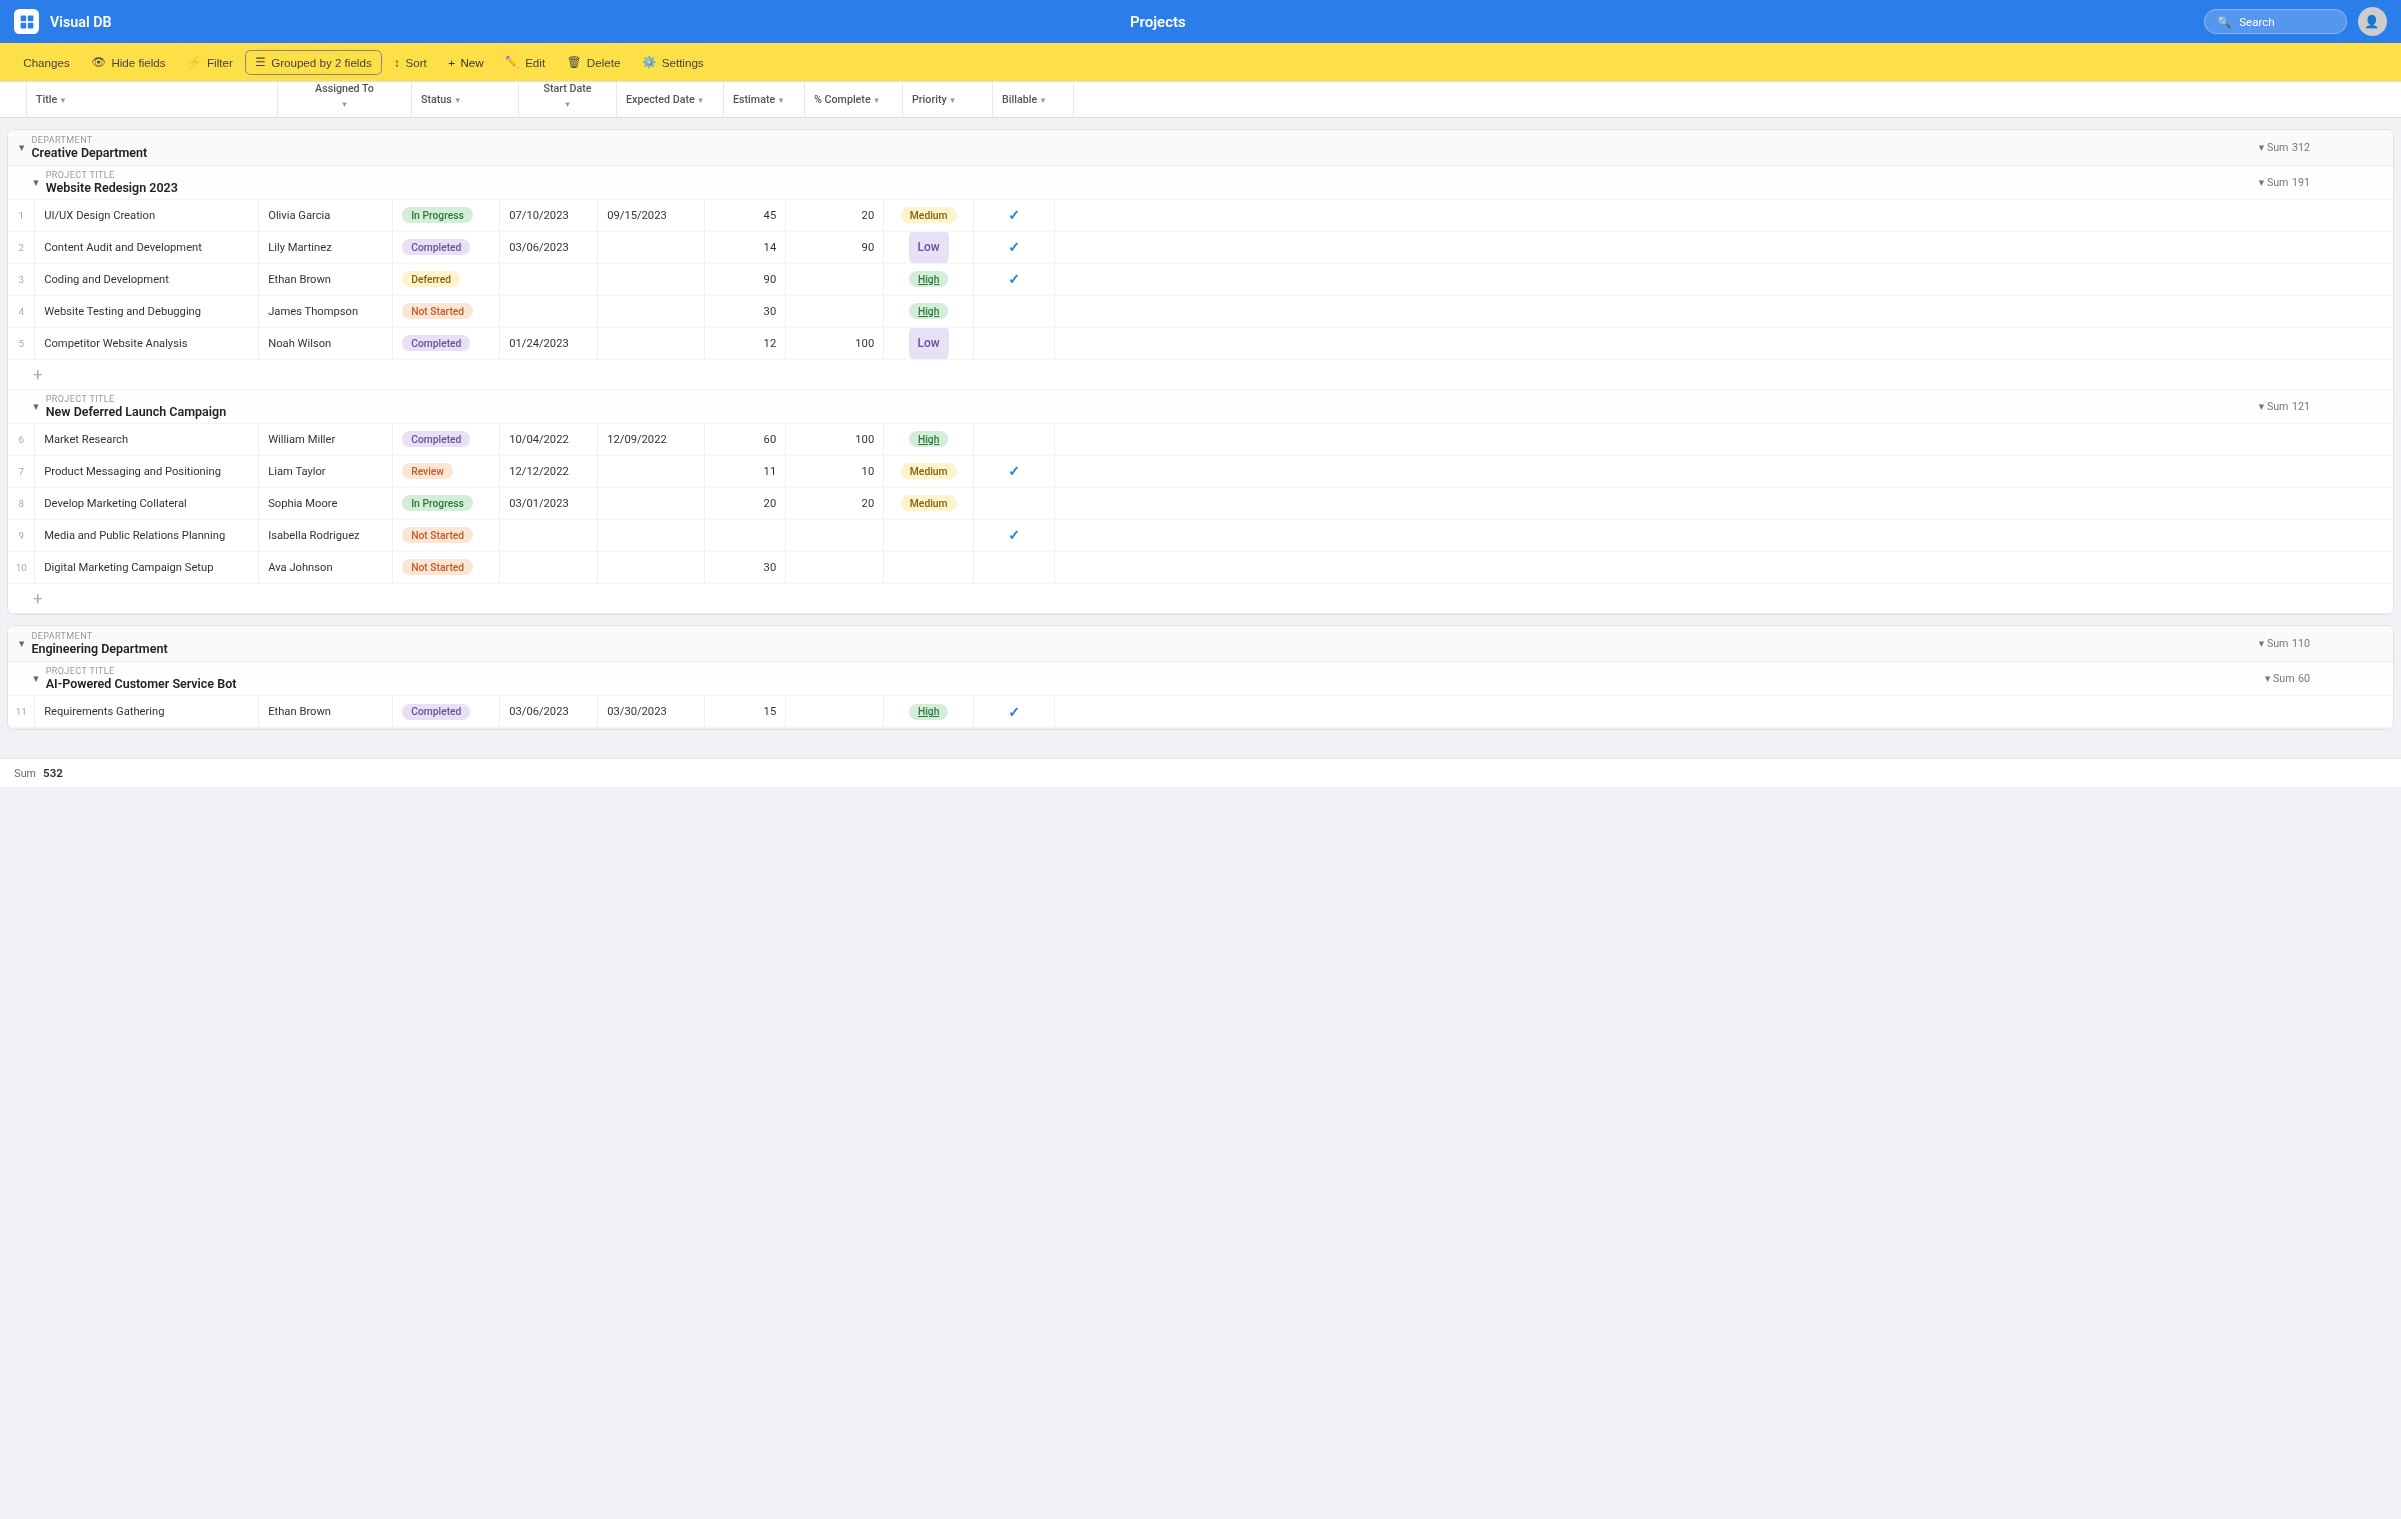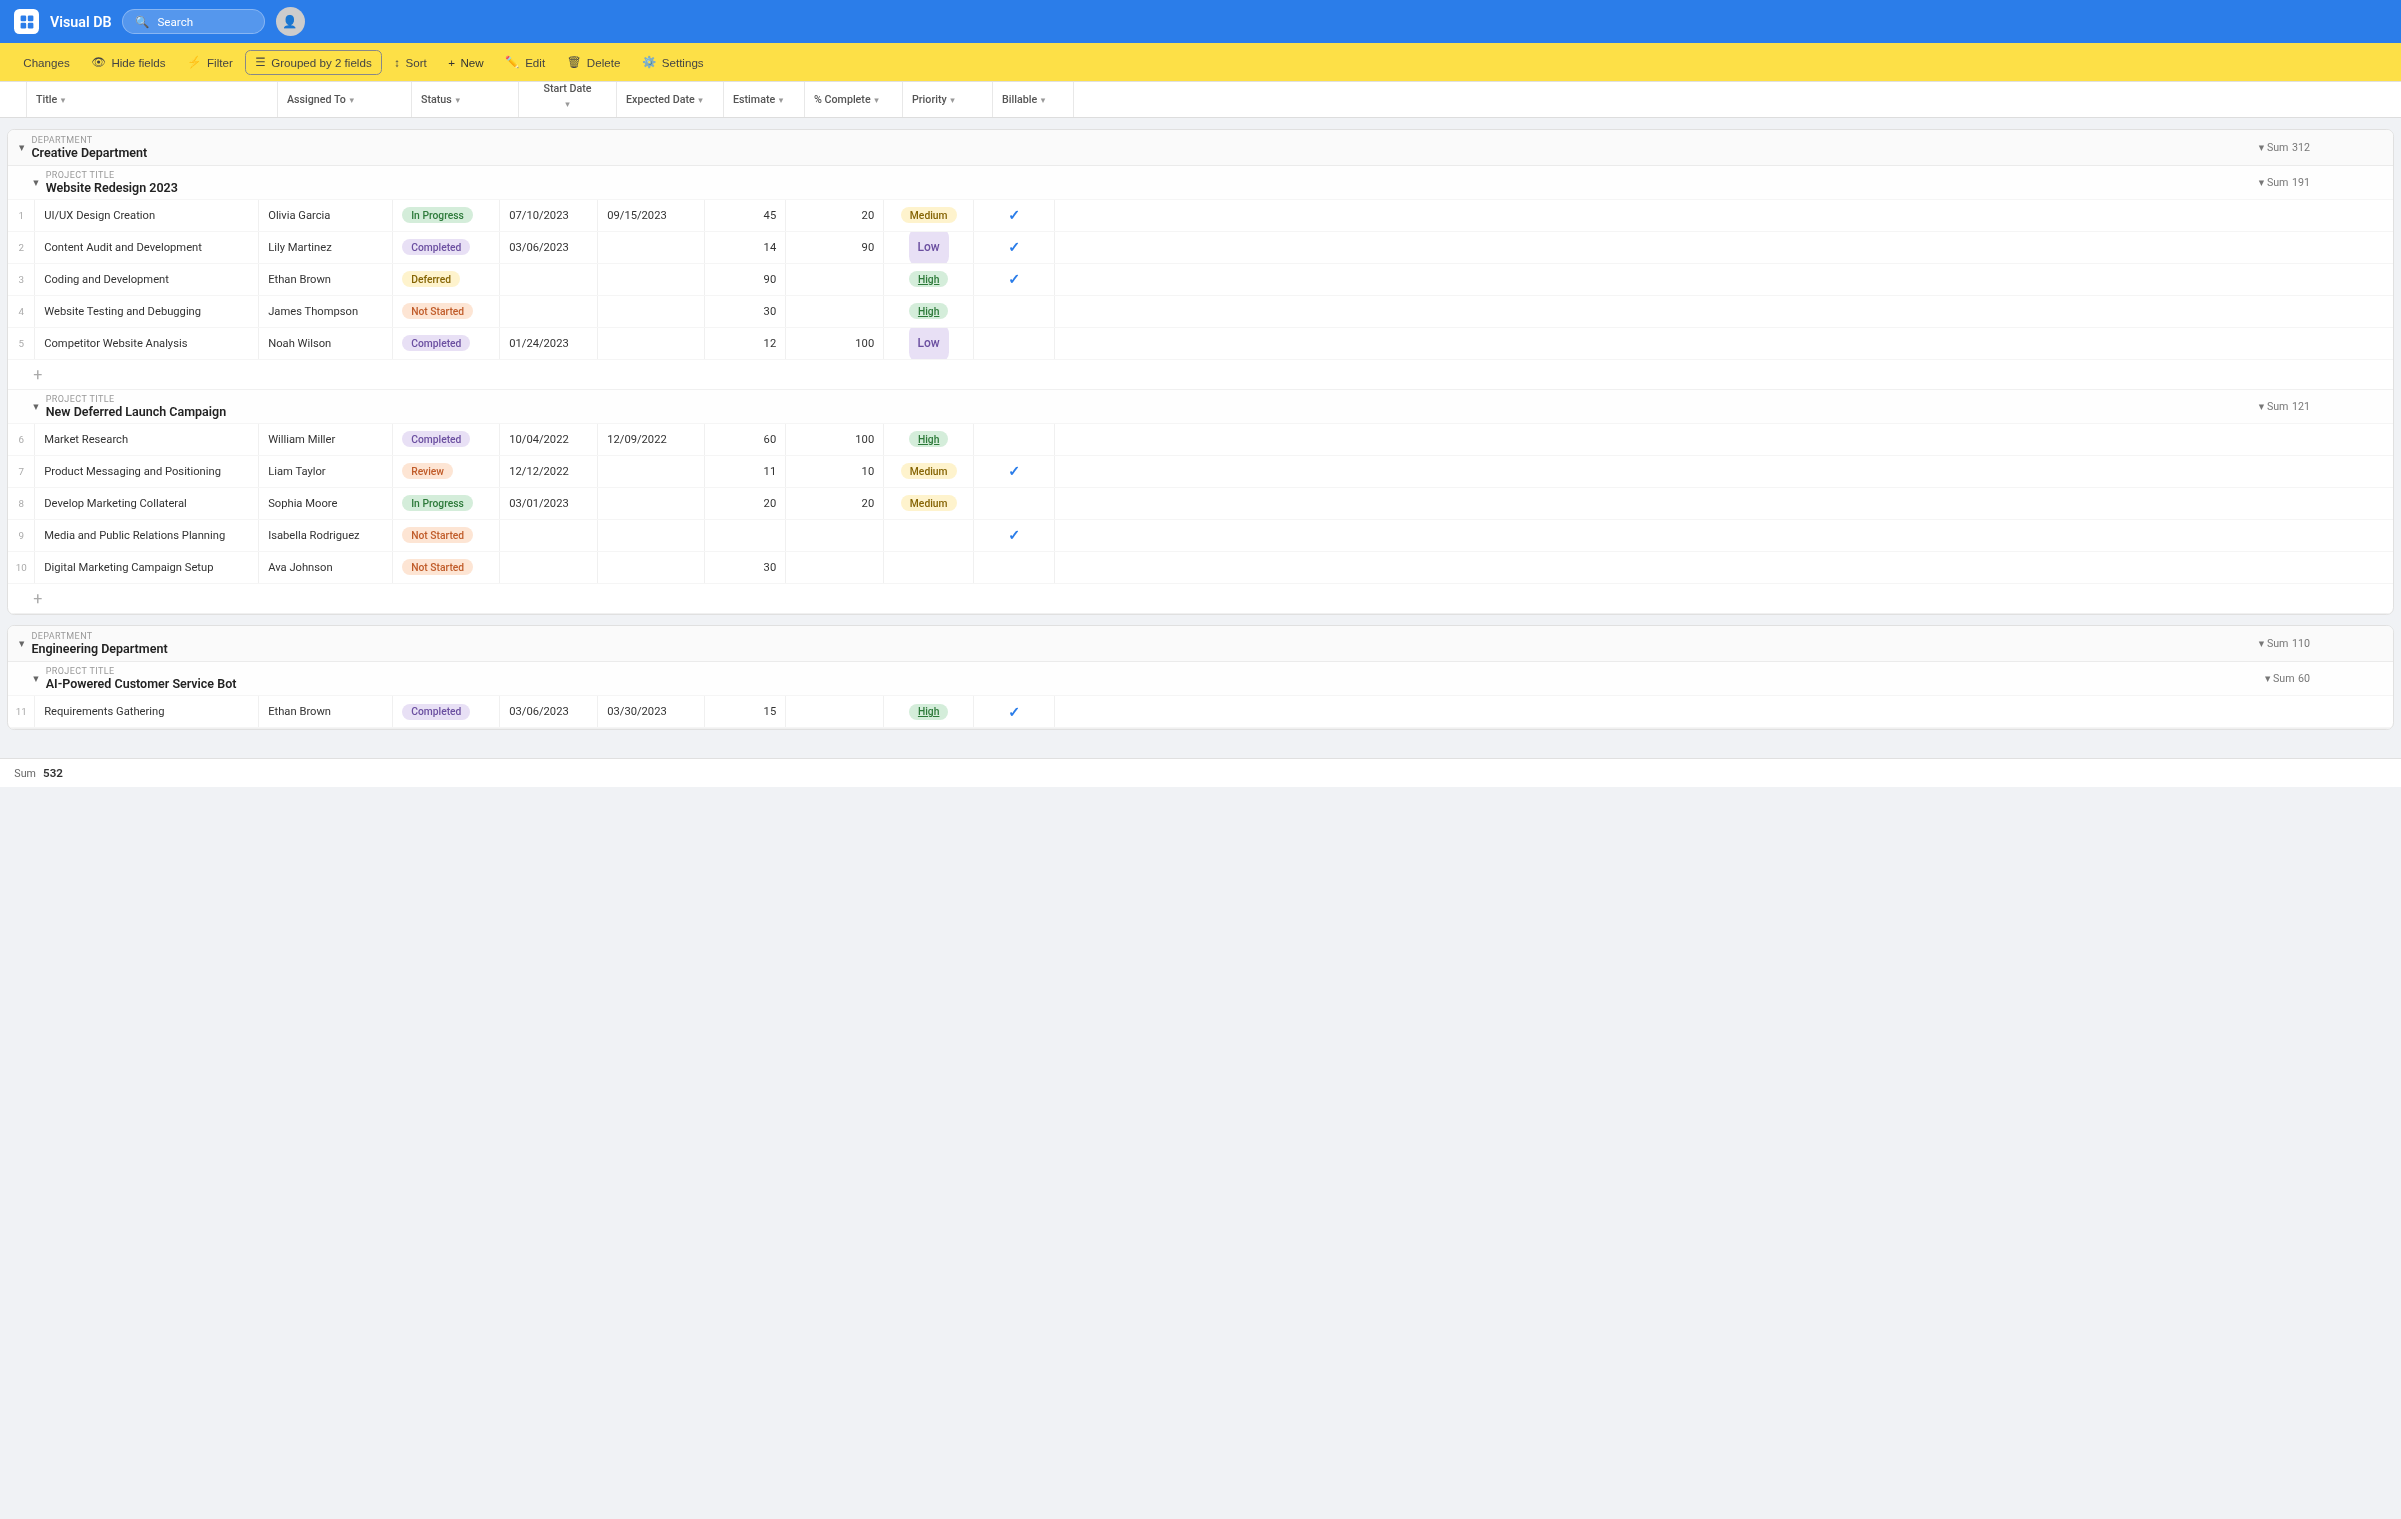--- a/index.html
+++ b/index.html
@@ -89,21 +89,21 @@
       padding: 0 9px;
       font-size: 10.7px;
       font-weight: 500;
       color: #555;
       border-right: 0.9px solid #e8e8e8;
       height: 100%;
       white-space: nowrap;
     }
     .col-header .sort-icon { color: #999; font-size: 9px; }
     .col-title { width: 251px; flex-shrink: 0; }
-    .col-assigned { width: 134px; flex-shrink: 0; }
+    .col-assigned { width: 134px; flex-shrink: 0; flex-direction: column; }
     .col-status { width: 107px; flex-shrink: 0; }
     .col-start { width: 98px; flex-shrink: 0; flex-direction: column; }
     .col-expected { width: 107px; flex-shrink: 0; }
     .col-estimate { width: 81px; flex-shrink: 0; }
     .col-complete { width: 98px; flex-shrink: 0; }
     .col-priority { width: 90px; flex-shrink: 0; }
     .col-billable { width: 81px; flex-shrink: 0; }
 
     
     .group {
@@ -225,20 +225,21 @@
 <div class="header">
   <div class="header-logo">
     <svg viewBox="0 0 20 20" fill="#2b7de9" xmlns="http://www.w3.org/2000/svg">
       <rect x="2" y="2" width="7" height="7" rx="1.5"></rect>
       <rect x="11" y="2" width="7" height="7" rx="1.5"></rect>
       <rect x="2" y="11" width="7" height="7" rx="1.5"></rect>
       <rect x="11" y="11" width="7" height="7" rx="1.5"></rect>
     </svg>
   </div>
   <span class="header-app-name">Visual DB</span>
+  <span class="header-title">Projects</span>
   <div class="header-search">
     <span>🔍</span>
     <span>Search</span>
   </div>
   <div class="header-avatar">👤</div>
 </div>
 
 <div class="toolbar">
   <button class="toolbar-btn">Changes</button>
   <button class="toolbar-btn">

